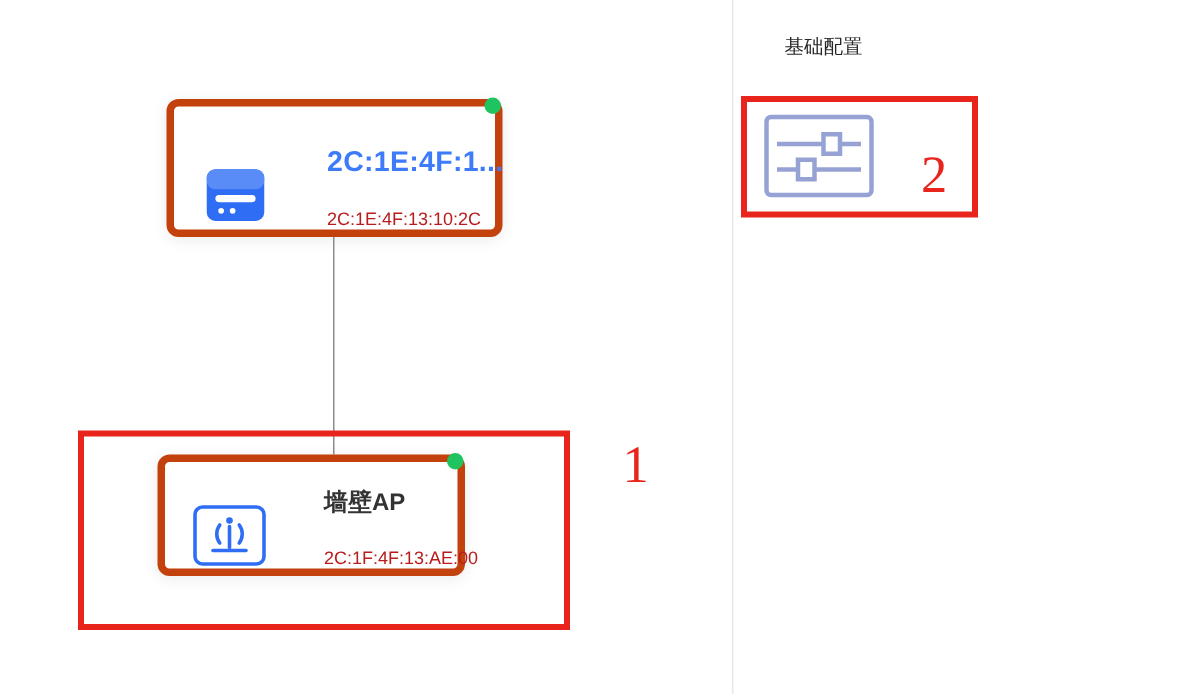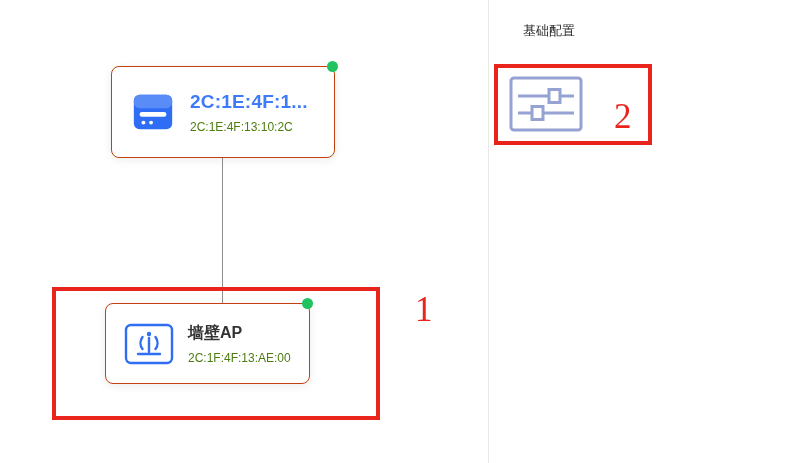--- a/index.html
+++ b/index.html
@@ -17,26 +17,27 @@
     position: absolute;
     left: 488px; top: 0;
     width: 1px; height: 463px;
     background: #e8e8e8;
   }
 
   
   .node-card {
     position: absolute;
     background: #fff;
-    border: 1px solid #c2410c;
+    border: 5px solid #c2410c;
     border-radius: 8px;
     box-shadow: 0 2px 10px rgba(0,0,0,0.08);
     display: flex;
-    align-items: center;
+    align-items: flex-end;
     box-sizing: border-box;
+    gap: 24px;
   }
   .node-card .icon-wrap {
     flex: 0 0 auto;
     margin-left: 18px;
     display: flex;
     align-items: center;
     justify-content: center;
   }
   .node-card .text-wrap {
     margin-left: 14px;
@@ -51,23 +52,23 @@
     font-weight: bold;
     letter-spacing: 0.2px;
   }
   .card-ap { left: 105px; top: 303px; width: 205px; height: 81px; }
   .card-ap .node-title {
     color: #333;
     font-size: 16px;
     font-weight: bold;
   }
   .node-mac {
-    color: #4d7c0f;
+    color: #b91c1c;
     font-size: 12px;
-    margin-top: 7px;
+    margin-top: 19px;
   }
   .status-dot {
     position: absolute;
     top: -6px; right: -4px;
     width: 11px; height: 11px;
     border-radius: 50%;
     background: #1fc35f;
   }
 
   

